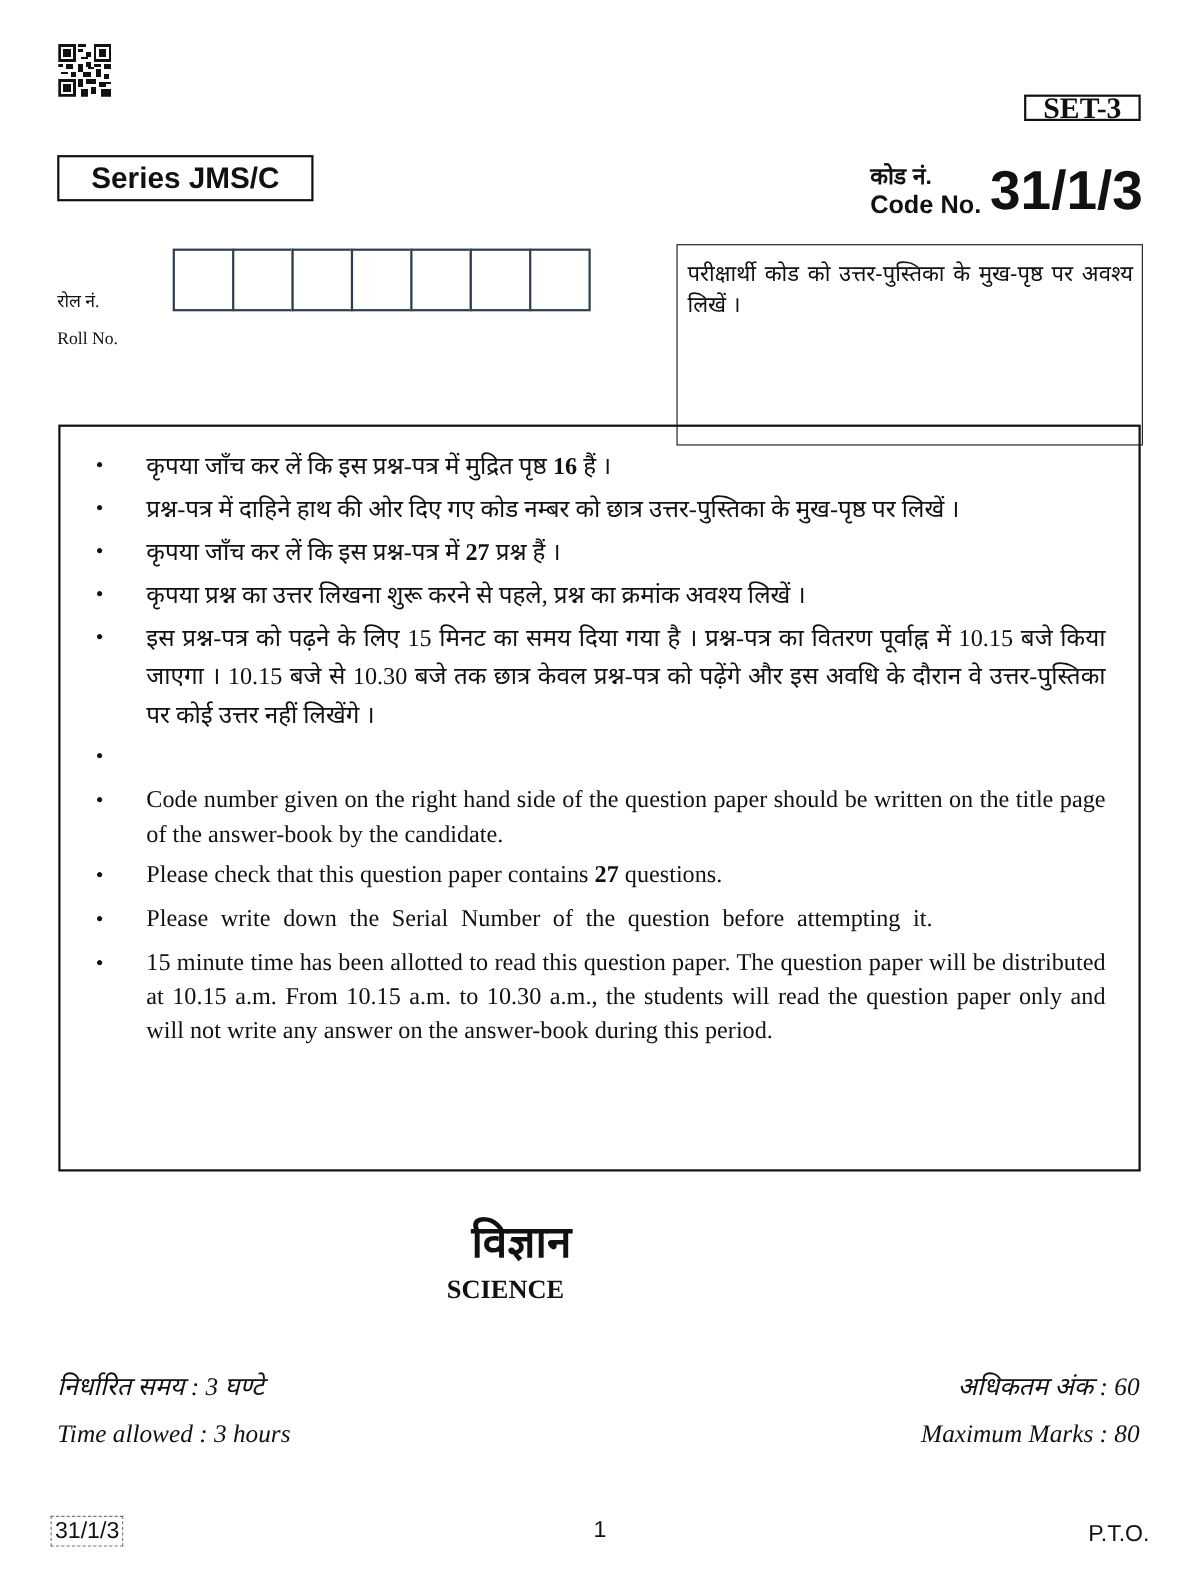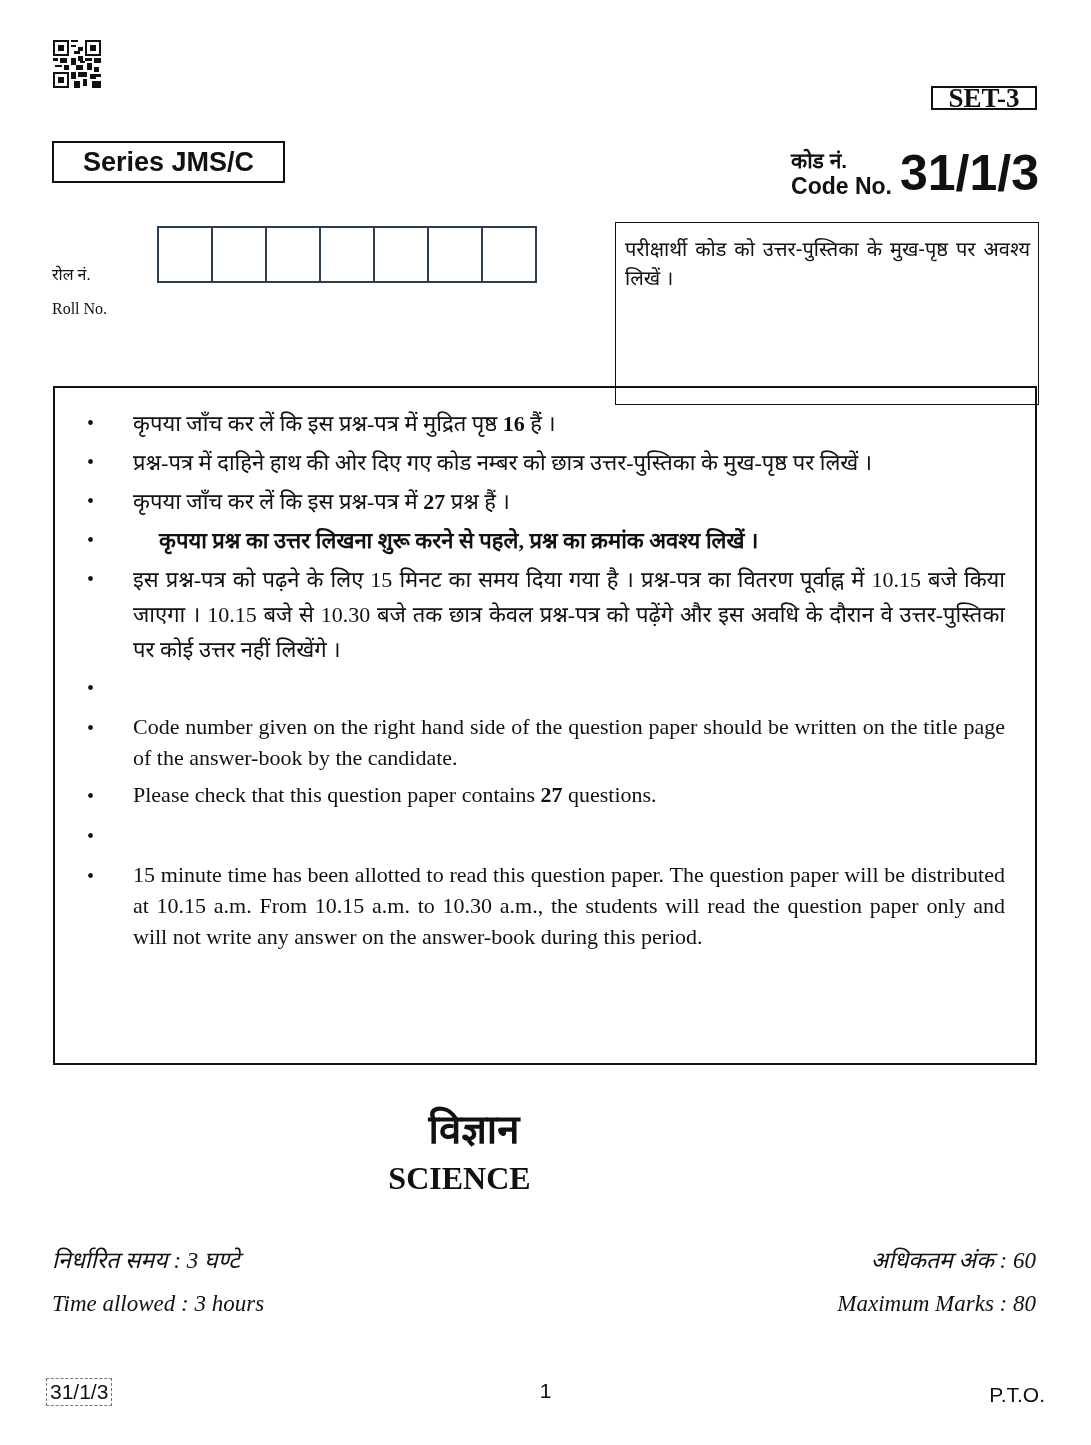--- a/index.html
+++ b/index.html
@@ -62,26 +62,26 @@
     font-family: "Liberation Serif", serif; font-size: 22px;
   }
   .instr-list { list-style: none; margin: 0; padding: 0; }
   .instr-item { display: flex; align-items: flex-start; }
   .bullet { width: 46px; flex: 0 0 46px; font-size: 20px; line-height: 34px; padding-left: 2px; }
   .instr-text { flex: 1; text-align: justify; }
   .hi .instr-text { line-height: 35px; }
   .hi { margin-bottom: 4px; }
   .en .instr-text { line-height: 31px; }
   .en { margin-bottom: 6px; }
-  .bold { font-weight: bold; margin-left: 26px; }
+  .bold { font-weight: normal; }
   .spaced { word-spacing: 6px; }
 
   
   .title-hi { left: 0; width: 948px; top: 1100px; text-align: center; font-weight: bold; font-size: 40px; font-family: "Liberation Sans", sans-serif; }
-  .title-en { left: 0; width: 919px; top: 1160px; text-align: center; font-weight: bold; font-size: 32px; font-family: "Liberation Serif", serif; }
+  .title-en { left: 0; width: 919px; top: 1160px; text-align: center; font-weight: bold; font-size: 24px; font-family: "Liberation Serif", serif; }
 
   .meta { font-family: "Liberation Serif", serif; font-style: italic; font-size: 23px; }
   .time-hi { left: 52px; top: 1243px; }
   .time-en { left: 52px; top: 1291px; }
   .marks-hi { right: 55px; top: 1243px; }
   .marks-en { right: 55px; top: 1291px; }
 
   
   .footer-code {
     left: 46px; top: 1378px; padding: 0 3px; border: 1px dashed #777;
@@ -191,20 +191,21 @@
     <li class="instr-item en">
       <span class="bullet">•</span>
       <span class="instr-text"><span>Code number given on the right hand side of the question paper should be written on the title page of the answer-book by the candidate.</span></span>
     </li>
     <li class="instr-item en">
       <span class="bullet">•</span>
       <span class="instr-text"><span>Please check that this question paper contains </span><b>27</b><span> questions.</span></span>
     </li>
     <li class="instr-item en">
       <span class="bullet">•</span>
+      <span class="instr-text bold spaced"><span>Please write down the Serial Number of the question before attempting it.</span></span>
     </li>
     <li class="instr-item en">
       <span class="bullet">•</span>
       <span class="instr-text"><span>15 minute time has been allotted to read this question paper. The question paper will be distributed at 10.15 a.m. From 10.15 a.m. to 10.30 a.m., the students will read the question paper only and will not write any answer on the answer-book during this period.</span></span>
     </li>
   </ul>
 </div>
 
 <div class="abs title-hi">विज्ञान</div>
 <div class="abs title-en">SCIENCE</div>

